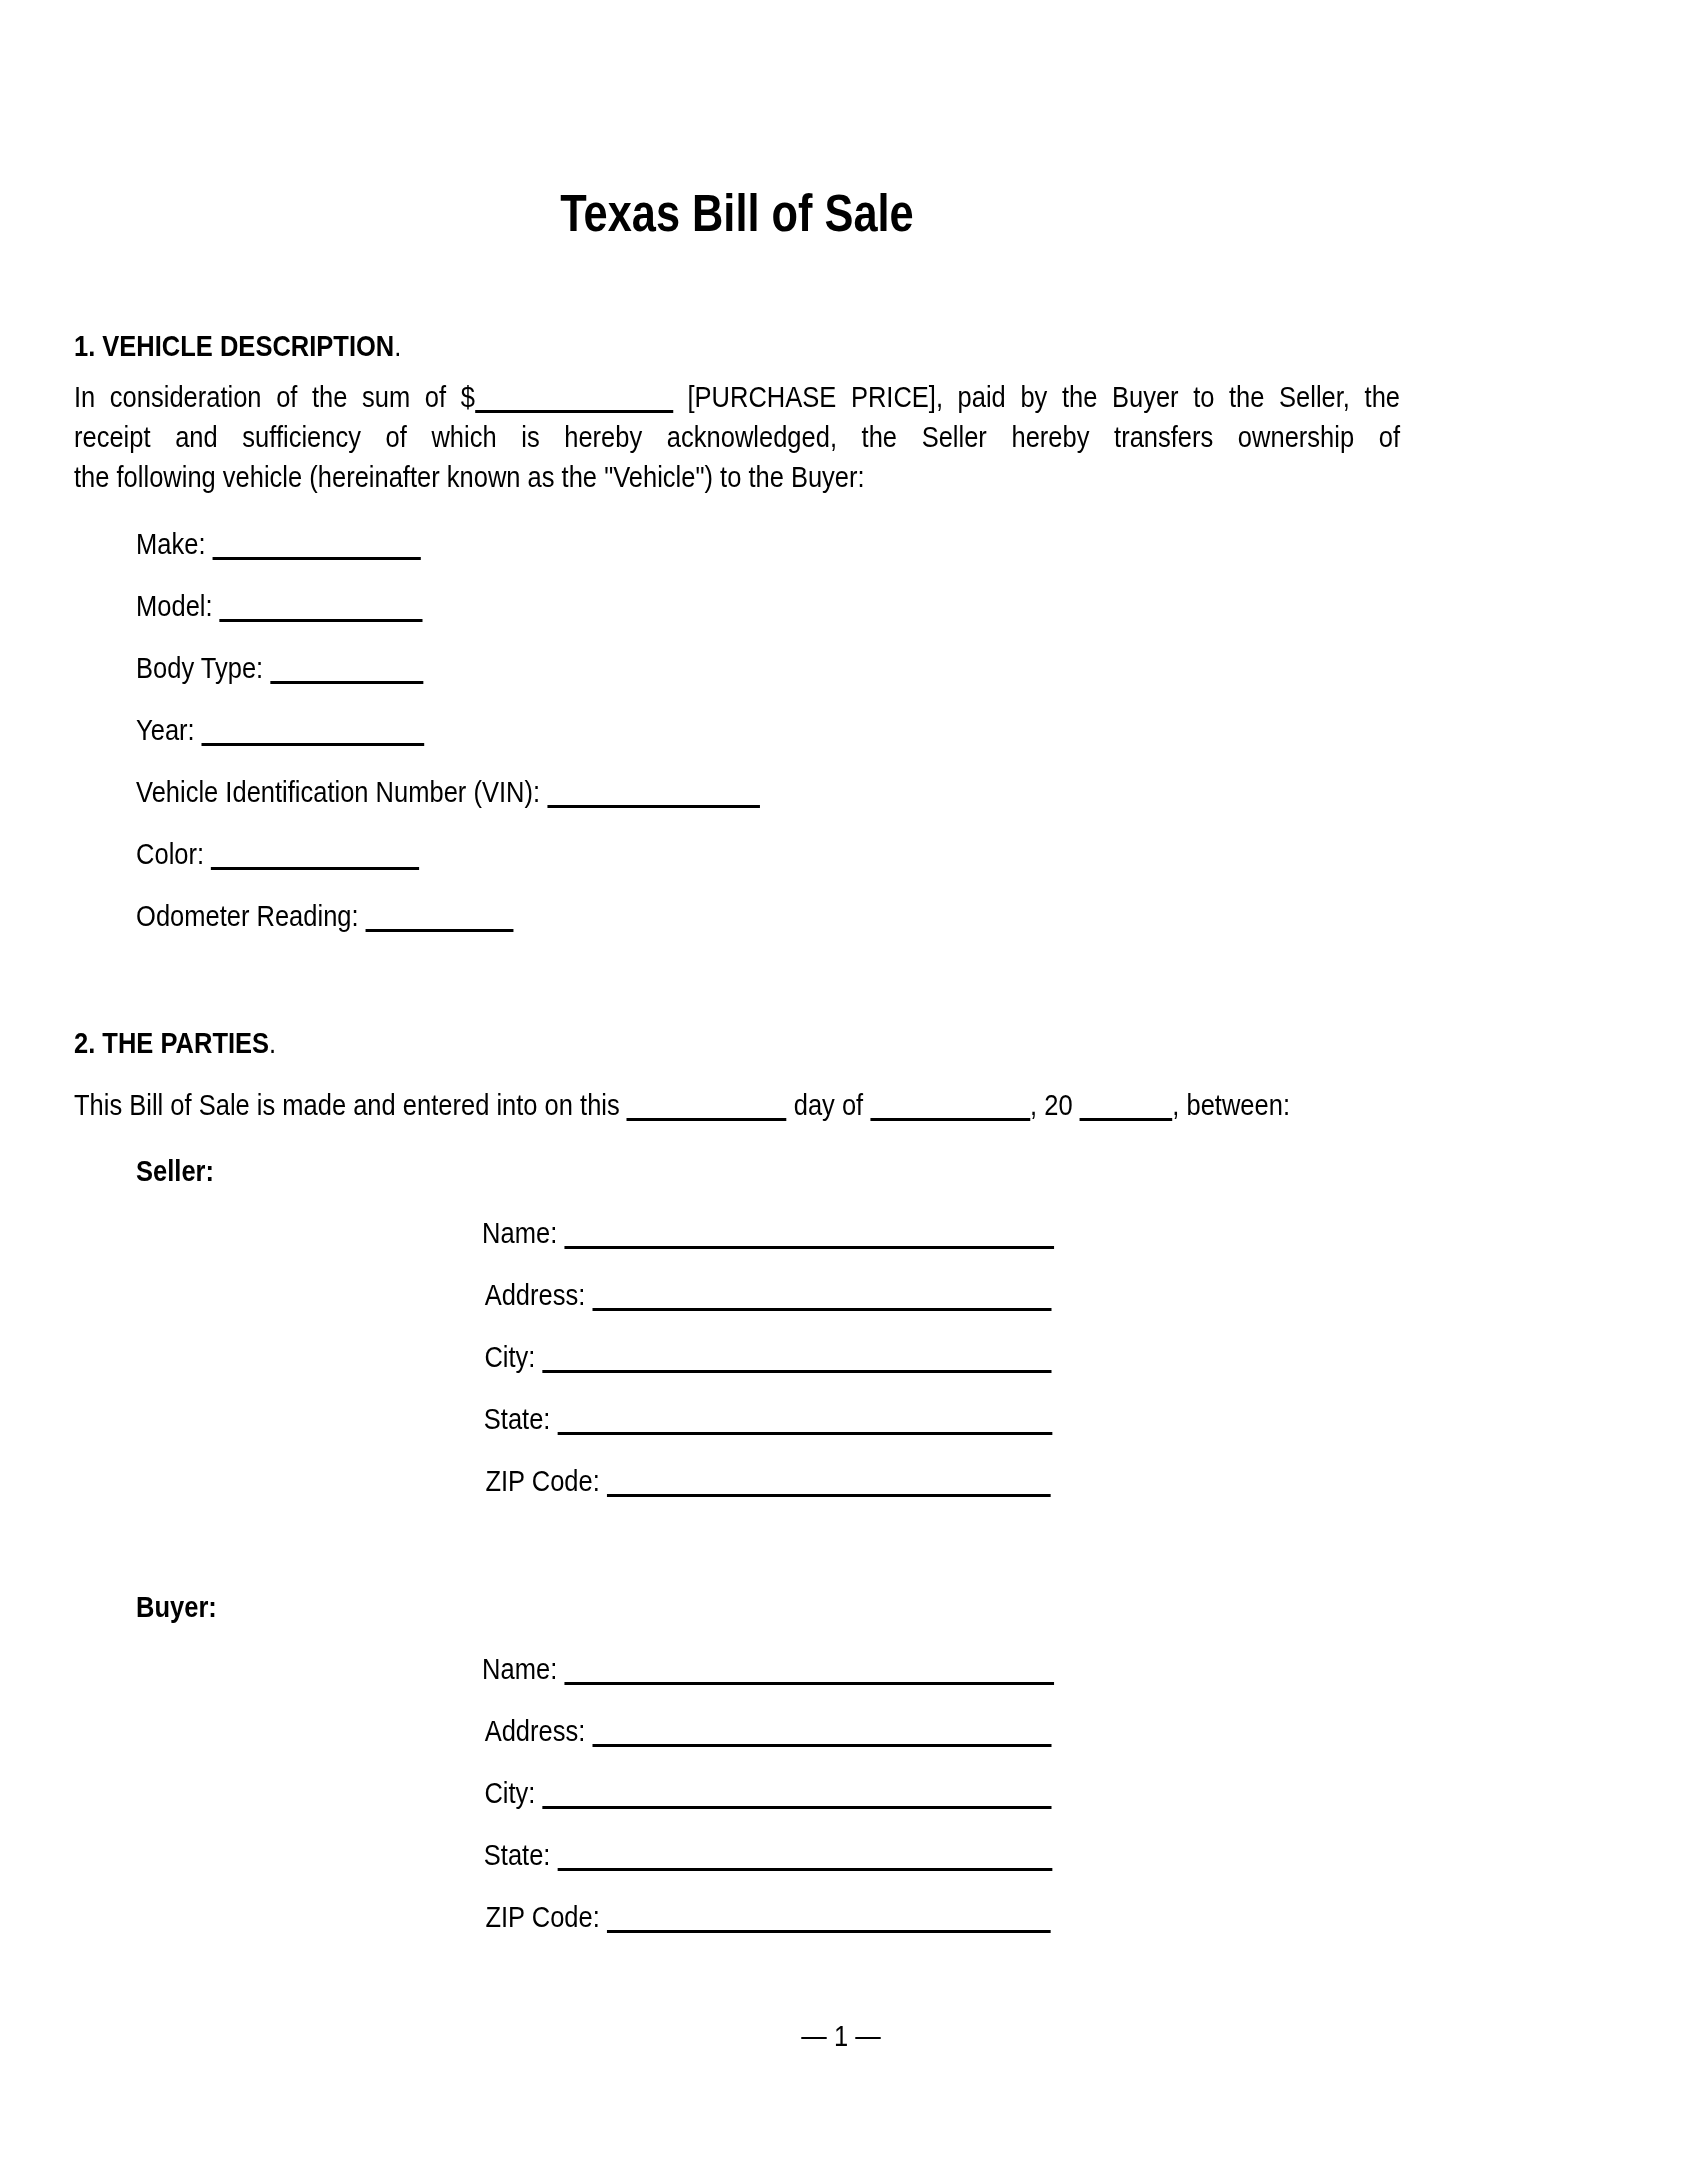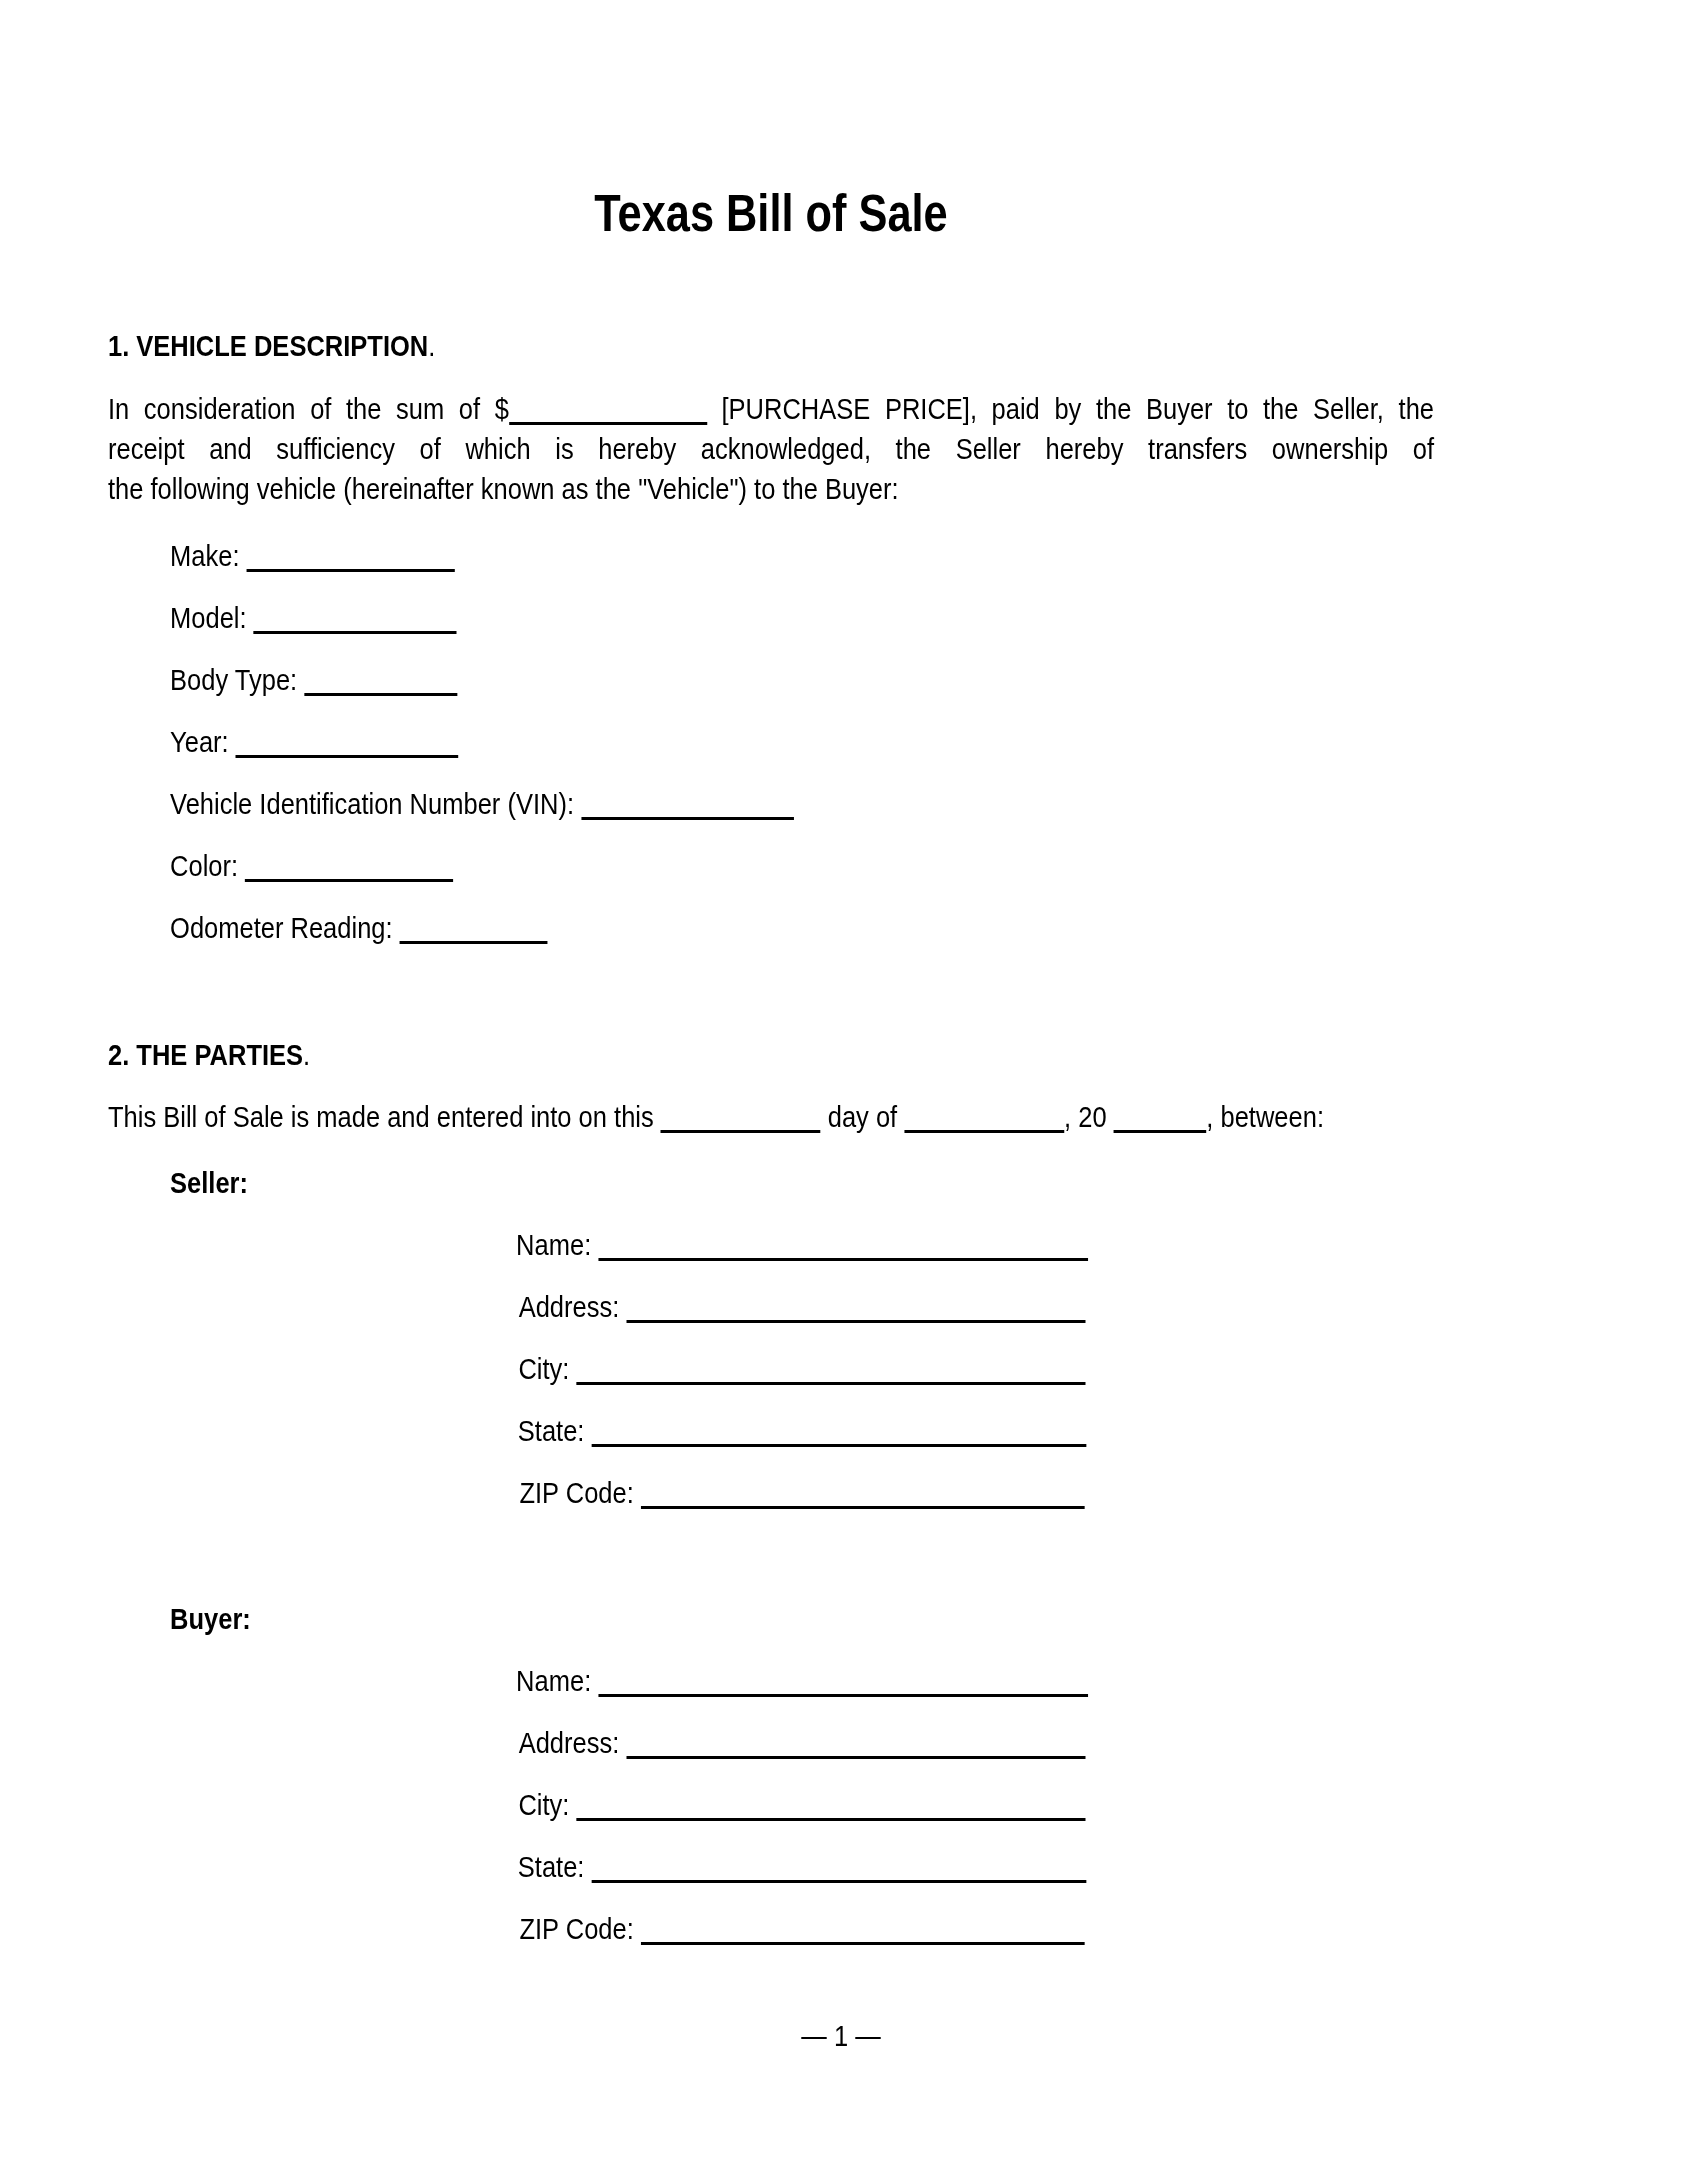--- a/index.html
+++ b/index.html
@@ -3,21 +3,21 @@
 <meta charset="utf-8">
 <style>
   * { margin: 0; padding: 0; box-sizing: border-box; }
   html, body { background: #ffffff; }
   body { width: 1683px; height: 2178px; position: relative; }
   .page {
     position: relative;
     width: 1683px; height: 2178px;
     background: #ffffff;
     color: #000000;
-    padding: 184px 178px 0 108px;
+    padding: 184px 178px 0 74px;
     overflow: hidden;
     font-family: "Liberation Sans", sans-serif;
     font-size: 30px;
     line-height: 40px;
   }
   
   .cal {
     display: block;
     width: 1560px;              
     transform: scaleX(0.85);
@@ -25,21 +25,21 @@
   }
   .title {
     font-size: 51px;
     line-height: 59px;
     font-weight: bold;
     text-align: center;
   }
   .heading { margin-top: 83px; font-weight: bold; }
   .heading .period { font-weight: normal; }
   .h2 { margin-top: 87px; }
-  .para { margin-top: 23px; }
+  .para { margin-top: 11px; }
   .jline { text-align: justify; text-align-last: justify; }
   .lline { text-align: left; }
   .dateline { margin-top: 22px; }
   .fields { margin-top: 27px; }
   .party-fields { margin-top: 22px; text-align: center; }
   .row { padding-left: 73px; margin-bottom: 22px; }
   .row:last-child { margin-bottom: 0; }
   .party-label { font-weight: bold; padding-left: 73px; }
   .seller-label { margin-top: 26px; }
   .buyer-label { margin-top: 86px; }

